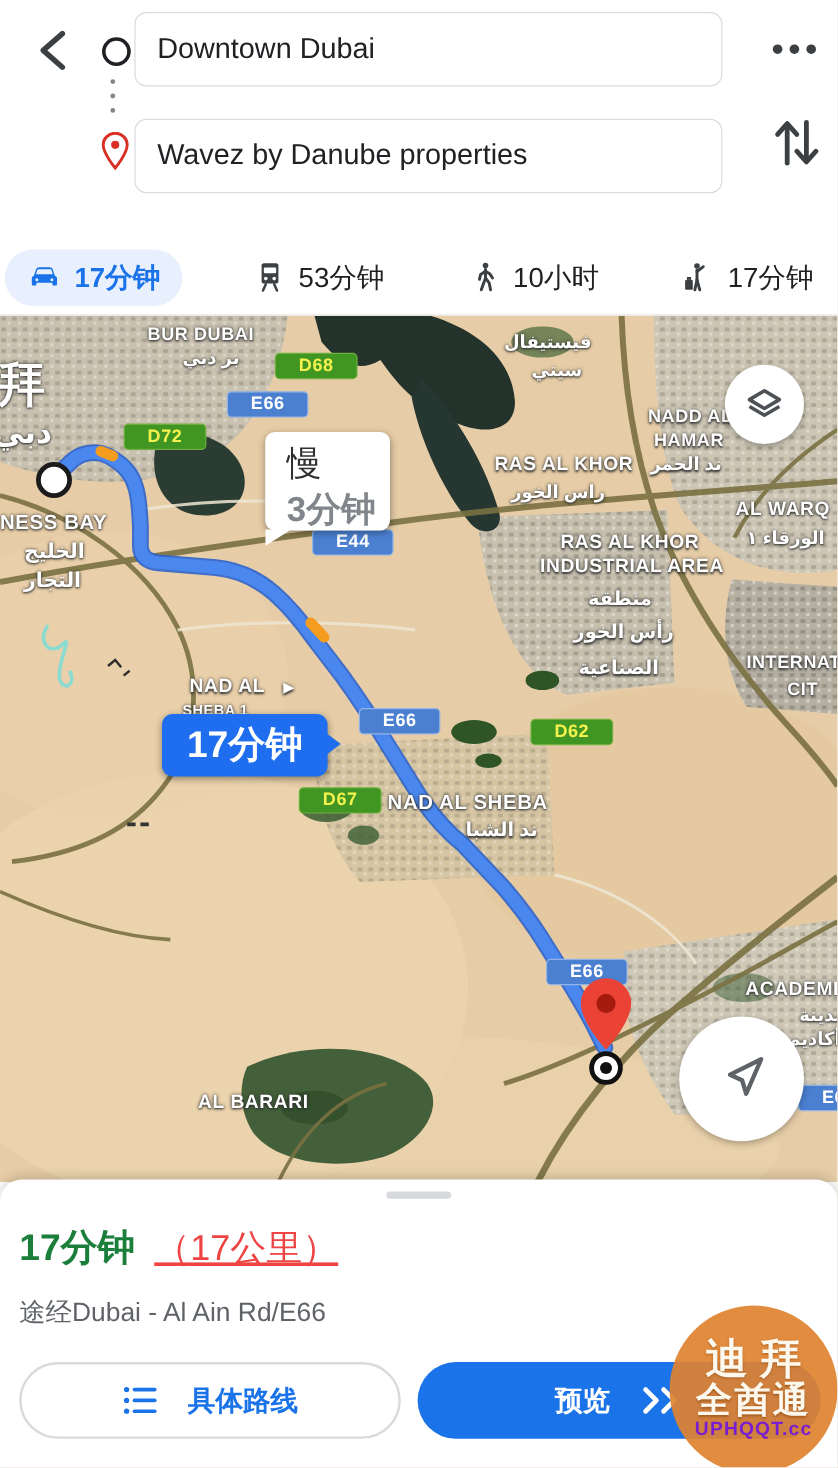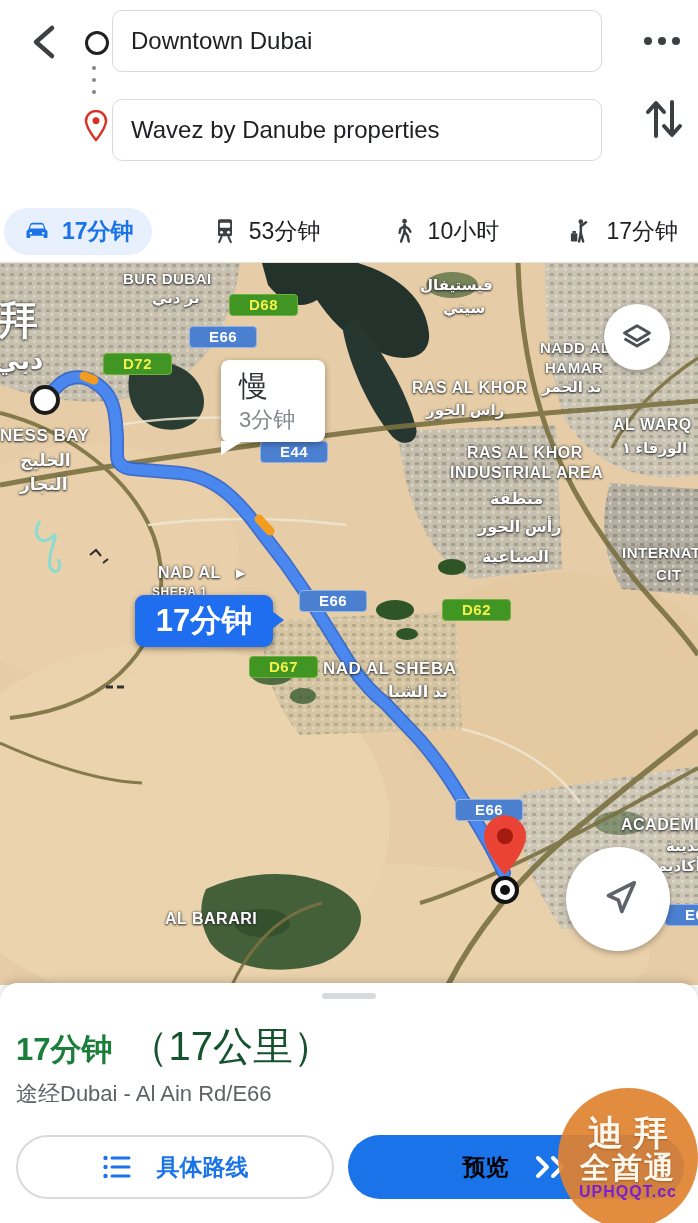--- a/index.html
+++ b/index.html
@@ -37,21 +37,21 @@
           text-shadow:0 1px 2px rgba(45,45,45,.95),0 0 3px rgba(45,45,45,.85);white-space:nowrap;z-index:2;}
   .mlabel.ar{font-weight:bold;font-size:15px;}
   .mlabel.big{font-size:40px;letter-spacing:0;}
   .badge{position:absolute;font-weight:bold;font-size:15px;padding:1px 19px 2px;border-radius:4px;
          z-index:3;letter-spacing:.5px;}
   .badge.green{background:#419522;color:#f3f14d;border:1.5px solid #6fb13e;}
   .badge.blue{background:#4b80d1;color:#fff;border:1.5px solid #93b3e6;}
   .callout-traffic{position:absolute;left:221px;top:97px;width:104px;height:82px;background:#fff;
           border-radius:8px;box-shadow:0 2px 6px rgba(0,0,0,.35);z-index:4;padding-left:18px;box-sizing:border-box;}
   .callout-traffic .t1{font-size:29px;color:#2d2f31;font-weight:500;margin-top:7px;}
-  .callout-traffic .t2{font-size:22px;color:#80868b;margin-top:-2px;}
+  .callout-traffic .t2{font-size:29px;color:#80868b;margin-top:-2px;font-weight:bold;}
   .callout-traffic .tail{position:absolute;left:0px;bottom:-13px;width:22px;height:14px;background:#fff;
           clip-path:polygon(0 0,100% 0,0 100%);}
   .callout-route{position:absolute;left:135px;top:332px;width:138px;height:52px;background:#1f6ef0;
           border-radius:9px;box-shadow:0 2px 6px rgba(0,0,0,.4);z-index:4;display:flex;align-items:center;
           justify-content:center;color:#fff;font-size:31px;font-weight:bold;}
   .callout-route .tail{position:absolute;right:-11px;top:16px;width:0;height:0;
           border-top:9px solid transparent;border-bottom:9px solid transparent;border-left:12px solid #1f6ef0;}
   .origin-marker{position:absolute;left:30px;top:122px;width:22px;height:22px;border:4px solid #1b1b1b;
           border-radius:50%;background:#fff;z-index:3;}
   .dest-pin{position:absolute;left:484px;top:552px;z-index:4;}
@@ -62,26 +62,26 @@
        display:flex;align-items:center;justify-content:center;cursor:pointer;z-index:5;}
   .fab.layers{left:604px;top:41px;width:66px;height:66px;}
   .fab.locate{left:566px;top:584px;width:104px;height:104px;}
 
   
   .sheet{position:absolute;top:983px;left:0;width:698px;height:240px;background:#fff;z-index:7;
          border-radius:18px 18px 0 0;box-shadow:0 -2px 10px rgba(0,0,0,.18);}
   .handle{position:absolute;left:322px;top:10px;width:54px;height:6px;border-radius:3px;background:#d7d9dc;}
   .sum-row{position:absolute;left:16px;top:36px;display:flex;align-items:baseline;gap:16px;}
   .sum-dur{font-size:31px;font-weight:bold;color:#1b7f3b;}
-  .sum-dist{font-size:40px;color:#14532d;}
+  .sum-dist{font-size:30px;color:#ef4444;text-decoration:underline;}
   .sum-via{position:absolute;left:16px;top:96px;font-size:22px;color:#5f6368;}
   .btn{position:absolute;top:152px;height:64px;border-radius:32px;display:flex;align-items:center;
        justify-content:center;gap:25px;font-size:23px;font-weight:bold;cursor:pointer;box-sizing:border-box;font-family:Liberation Serif, serif;}
   .btn.details{left:16px;width:318px;background:#fff;border:2px solid #d8dadd;color:#1a73e8;}
-  .btn.preview{left:348px;width:336px;background:#1a73e8;color:#000000;border:none;}
+  .btn.preview{left:348px;width:336px;background:#1a73e8;color:#ffffff;border:none;}
 
   
   .watermark{position:absolute;left:558px;top:1088px;width:140px;height:140px;border-radius:50%;
          background:rgba(224,130,48,.92);z-index:9;display:flex;flex-direction:column;align-items:center;
          justify-content:center;line-height:1.05;}
   .watermark .w1{font-size:35px;font-weight:bold;color:#fdf8ee;letter-spacing:10px;padding-left:10px;
          text-shadow:0 1px 2px rgba(140,70,10,.6);}
   .watermark .w2{font-size:30px;font-weight:bold;color:#fdf8ee;letter-spacing:2px;
          text-shadow:0 1px 2px rgba(140,70,10,.6);}
   .watermark .w3{font-size:16px;font-weight:bold;color:#7a1fd0;letter-spacing:1px;}

